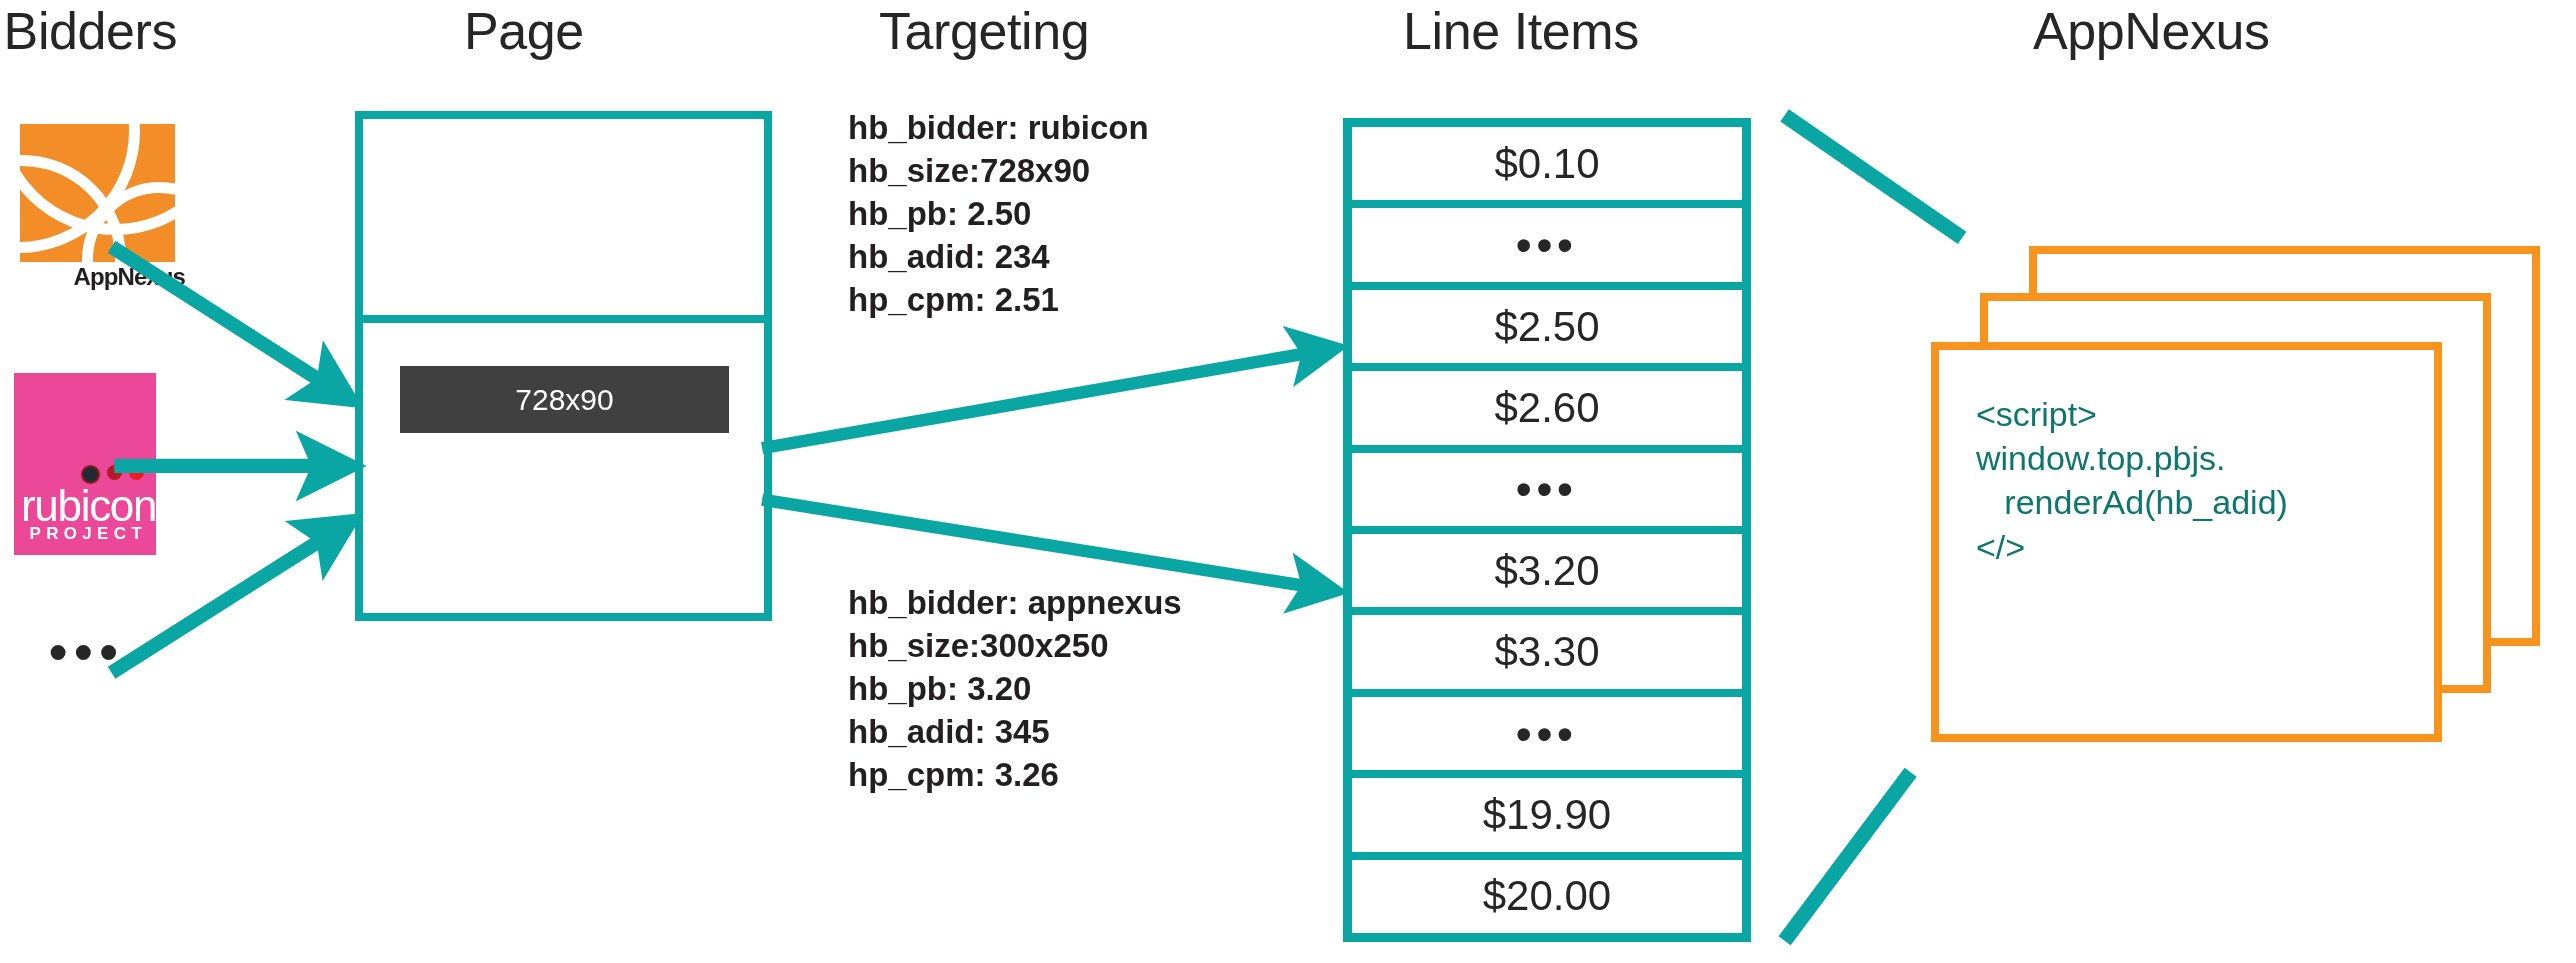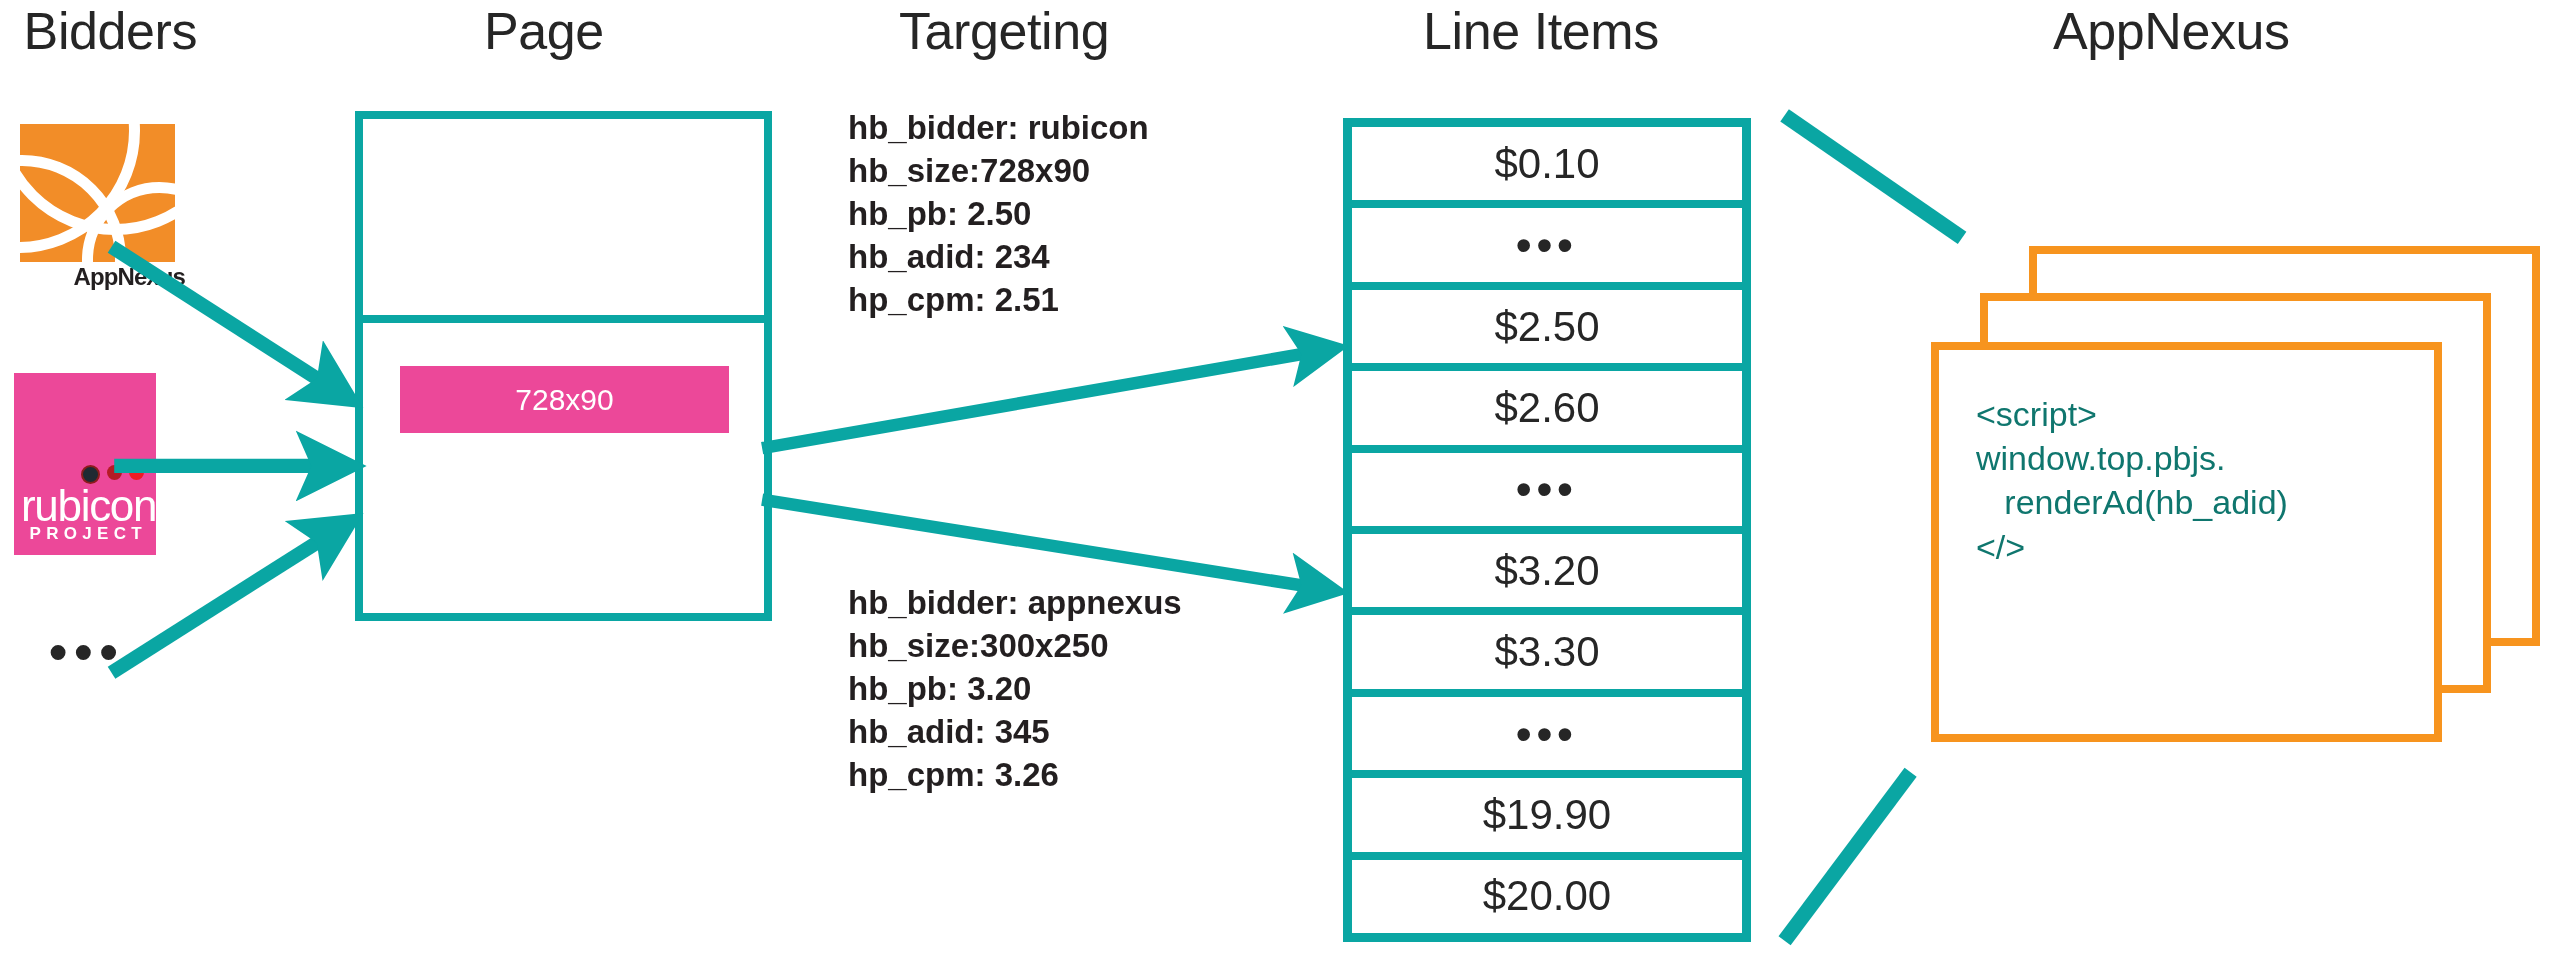--- a/index.html
+++ b/index.html
@@ -1,21 +1,21 @@
 <!DOCTYPE html>
 <html style="font-size:14px"><head>
 <meta charset="utf-8">
 <style>
   html,body{margin:0;padding:0;background:#ffffff;}
   body{font-family:"Liberation Sans",sans-serif;}
   #stage{position:relative;width:2576px;height:963px;background:#fff;overflow:hidden;}
 
   .col-title{
     position:absolute;color:#262626;font-size:52px;font-weight:400;
-    letter-spacing:-0.4px;white-space:nowrap;line-height:1;margin-left:20px;
+    letter-spacing:-0.4px;white-space:nowrap;line-height:1;
   }
 
   
   .logo-appnexus{
     position:absolute;left:19.5px;top:124px;width:155px;height:138px;
     background:#F28D28;overflow:hidden;
   }
   .logo-appnexus .arc{position:absolute;border:11.5px solid #fff;border-radius:50%;background:transparent;}
   .logo-appnexus .a1{width:222px;height:222px;left:-124px;top:-115px;}
   .logo-appnexus .a2{width:222px;height:222px;left:-27px;top:-133px;}
@@ -56,21 +56,21 @@
     border:8px solid #0AA6A3;box-sizing:border-box;background:#fff;
   }
   .page-box2{
     position:absolute;left:355px;top:213px;width:417px;height:408px;
     border:8px solid #0AA6A3;box-sizing:border-box;background:#fff;border-top:none;
   }
   .page-divider{
     position:absolute;left:355px;top:315px;width:417px;height:8px;background:#0AA6A3;
   }
   .ad-banner{
-    position:absolute;background:#ec4899;color:#ffffff;display:flex;
+    position:absolute;background:#404040;color:#ffffff;display:flex;
     align-items:center;justify-content:center;font-size:30px;letter-spacing:0px;
   }
   .ad-728{left:400px;top:366px;width:329px;height:67px;}
   .ad-300{left:495px;top:509px;width:231px;height:178px;font-size:32px;}
 
   
   .targeting-block{position:absolute;color:#231f20;font-size:33px;font-weight:bold;line-height:1.30;white-space:pre;}
   .tb1{left:848px;top:107px;}
   .tb2{left:848px;top:582px;}
 

